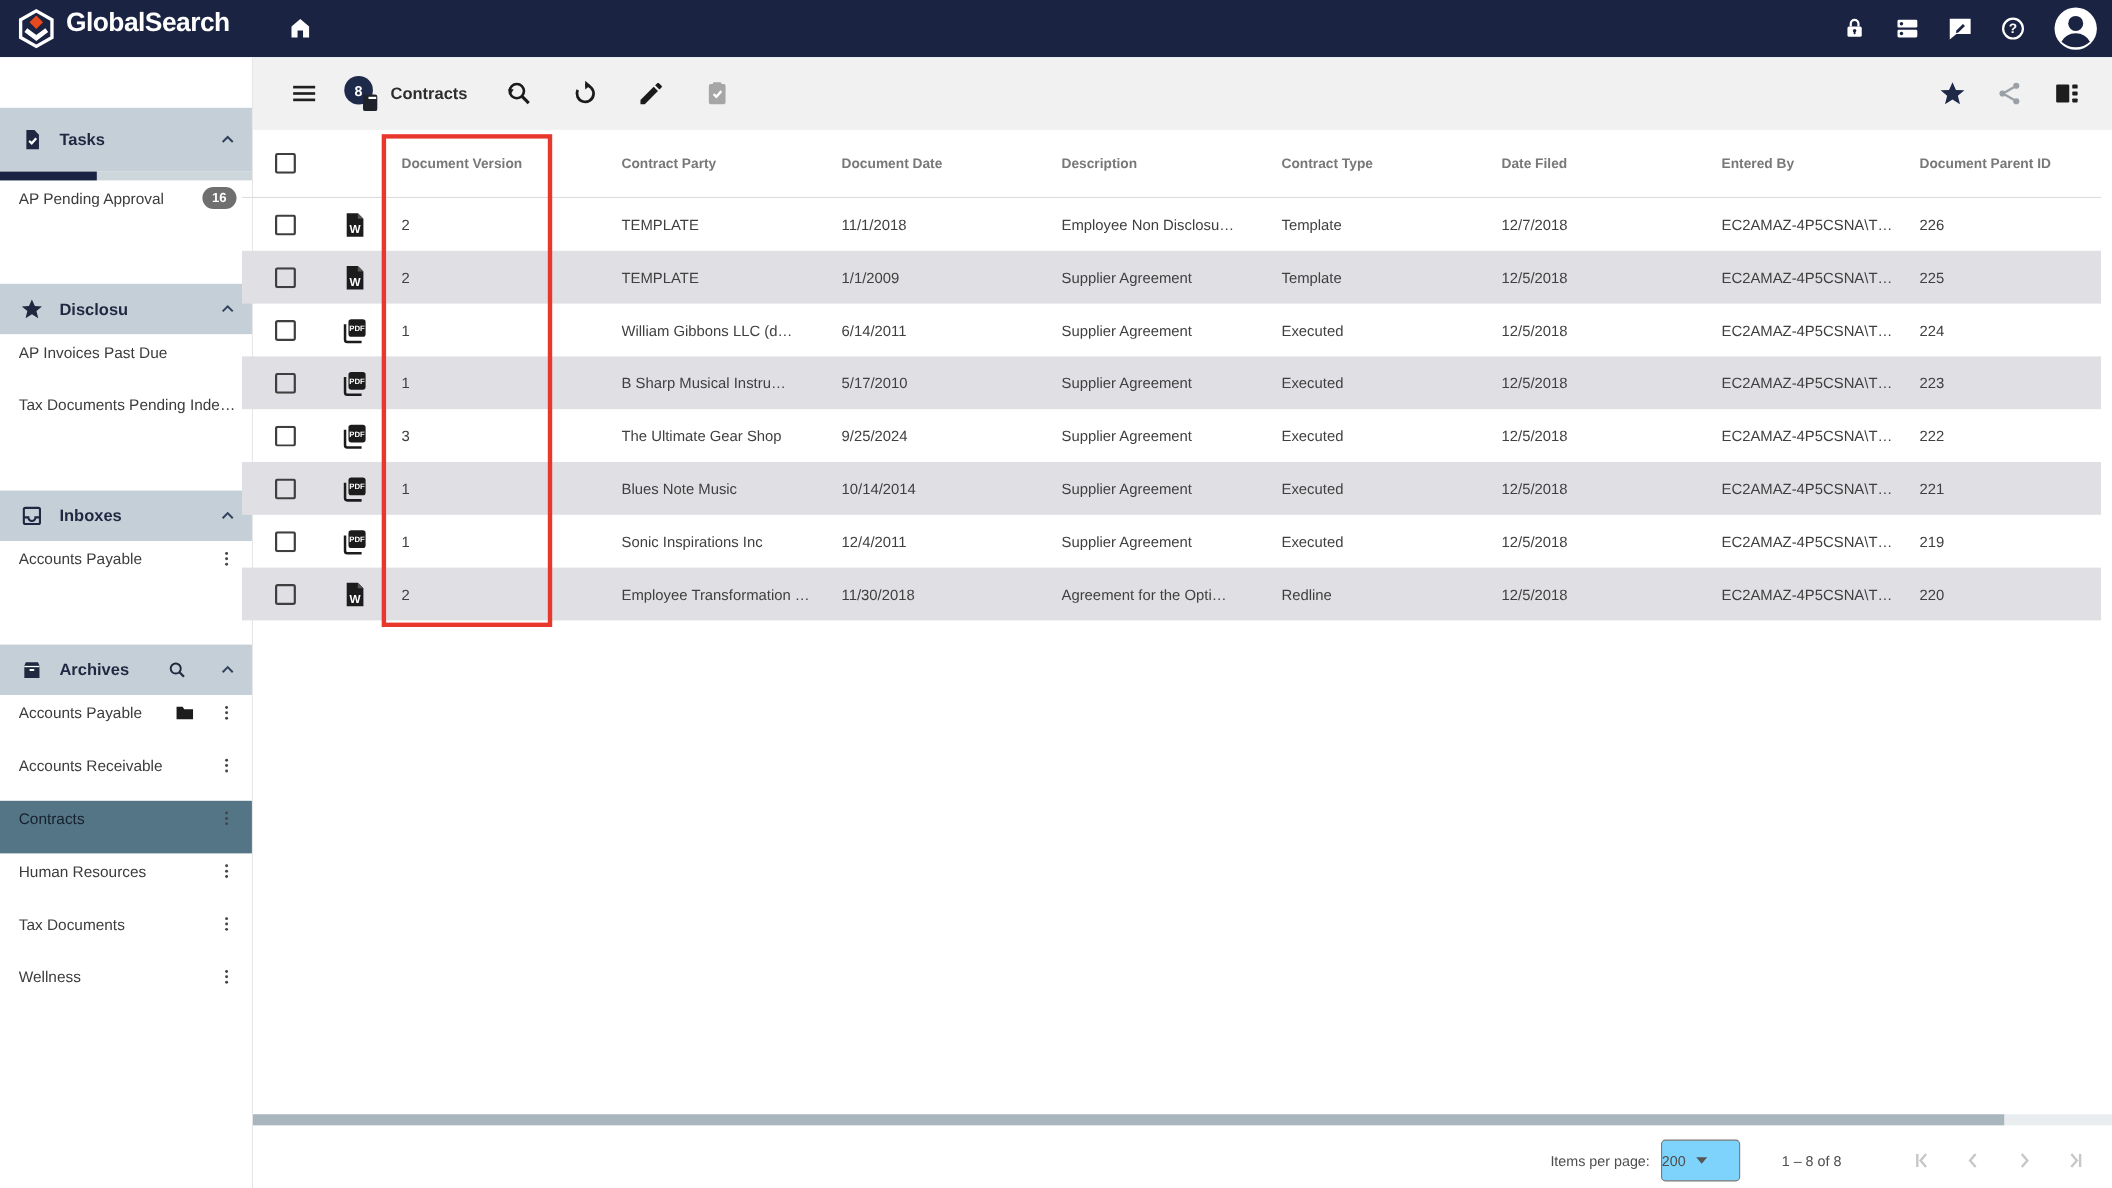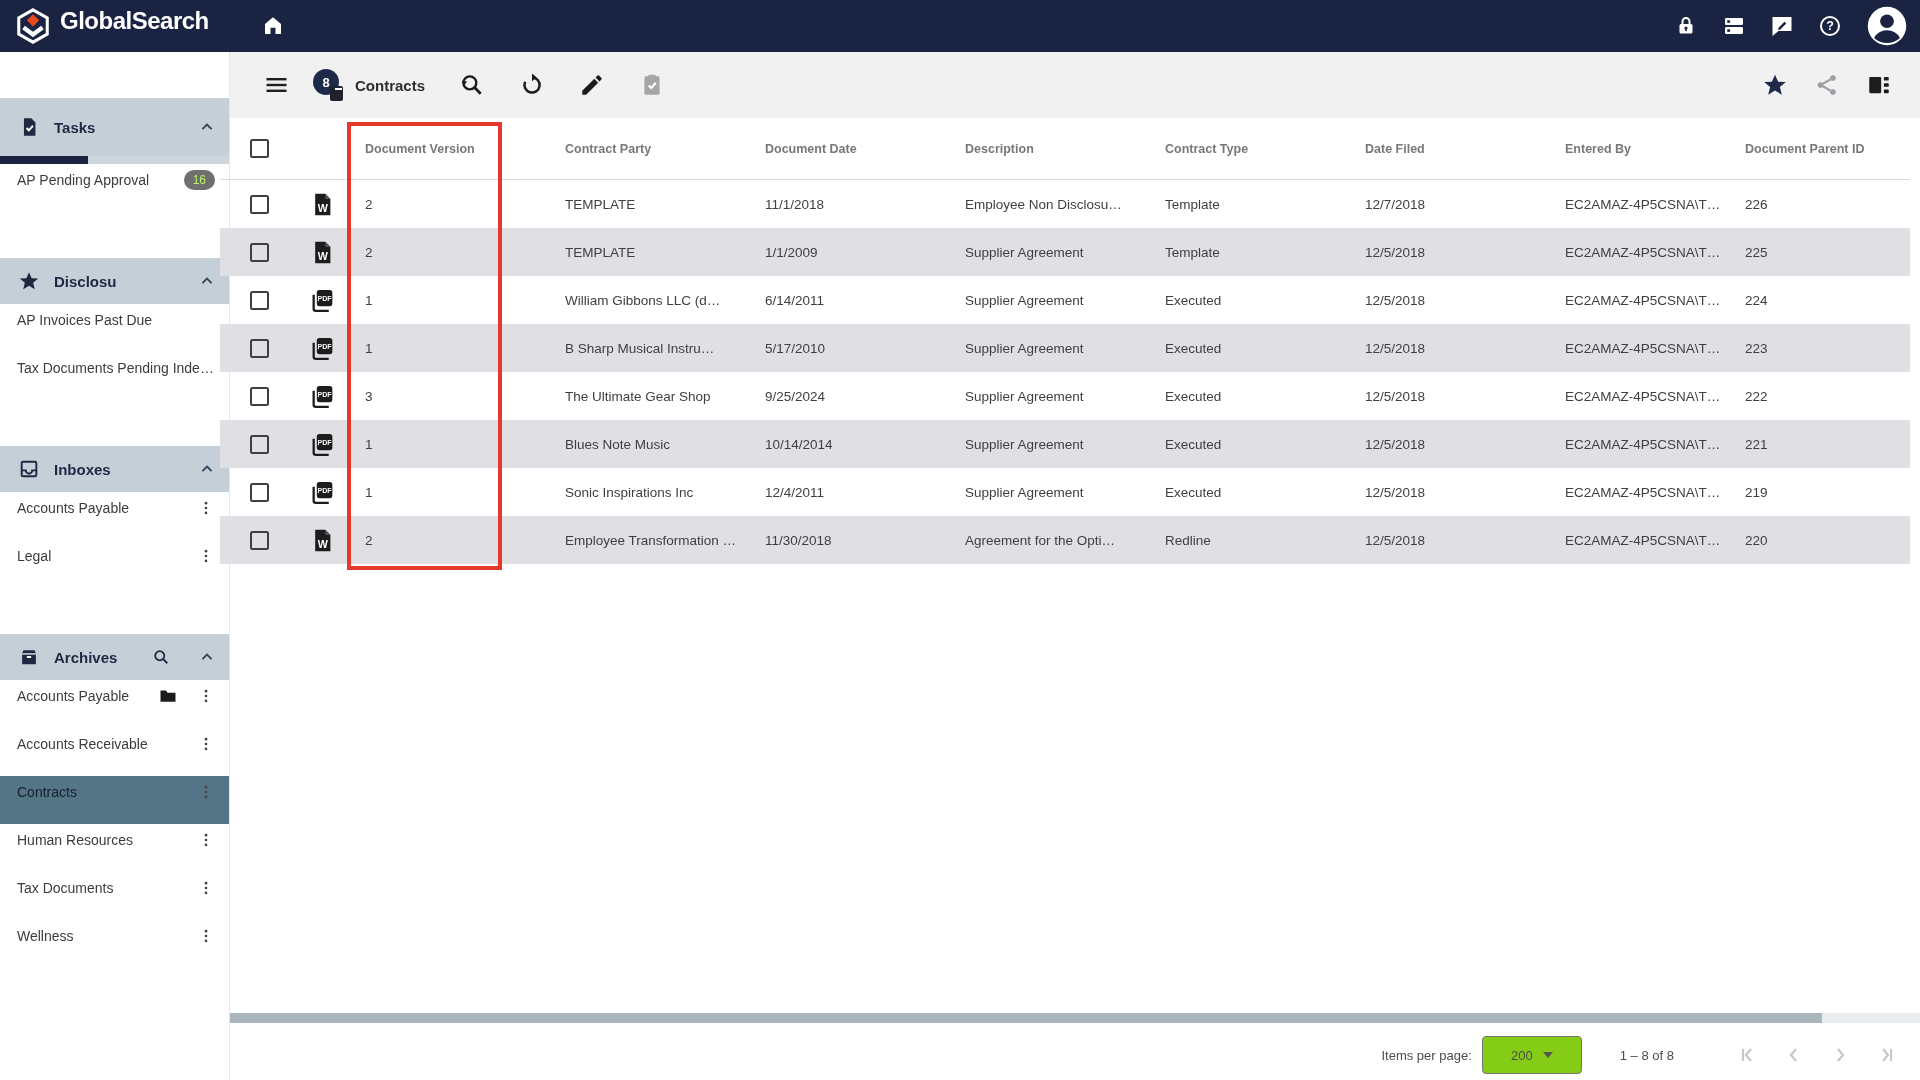--- a/index.html
+++ b/index.html
@@ -22,21 +22,21 @@
   .sec-head.h46 { height:46px; }
   .sec-ico { width:22px; height:22px; margin-right:14px; flex:0 0 auto; }
   .sec-label { font-size:15px; color:#1e2840; font-weight:bold; flex:1; }
   .sec-chev { width:20px; height:20px; flex:0 0 auto; }
   .sec-search { width:20px; height:20px; margin-right:26px; flex:0 0 auto; }
   .tasks-progress { height:8px; background:#cdd6db; position:relative; }
   .tasks-progress-fill { position:absolute; left:0; top:0; height:8px; width:88px; background:#1a2342; }
   .side-item { display:flex; align-items:center; height:48px; padding:0 14px 16px 17px; font-size:14px; color:#3c3c3c; cursor:pointer; background:#fff; }
   .side-item .lbl { flex:1; white-space:nowrap; overflow:hidden; }
   .side-item.selected { background:#547585; color:#15202e; }
-  .badge16 { background:#6f6f6f; color:#bef264; font-size:12px; font-weight:normal; border-radius:10px; padding:3px 9px; }
+  .badge16 { background:#6f6f6f; color:#ffffff; font-size:12px; font-weight:bold; border-radius:10px; padding:3px 9px; }
   .kebab { width:18px; height:22px; cursor:pointer; flex:0 0 auto; }
   .folder-ic { width:22px; height:20px; margin-right:18px; flex:0 0 auto; }
 
   
   .toolbar { position:absolute; left:230px; top:52px; width:1690px; height:66px; background:#f1f1f2; display:flex; align-items:center; }
   .hamb { width:29px; height:24px; margin-left:32px; cursor:pointer; }
   .result-badge { position:relative; width:30px; height:32px; margin-left:22px; }
   .result-circle { position:absolute; left:0; top:0; width:26px; height:26px; border-radius:50%; background:#1e2a4a; color:#fff; font-size:13px; font-weight:bold; display:flex; align-items:center; justify-content:center; }
   .result-doc { position:absolute; right:0; bottom:0; width:13px; height:15px; background:#20222b; border-radius:2px; }
   .result-doc:before { content:""; position:absolute; right:1px; top:2px; width:7px; height:2px; background:#fff; }
@@ -57,21 +57,21 @@
   .file-ic { width:27px; height:27px; display:block; }
 
   
   .red-box { position:absolute; left:347px; top:122px; width:155px; height:448px; border:4px solid #e8372c; z-index:20; pointer-events:none; }
 
   
   .hscroll-track { position:absolute; left:230px; top:1013px; width:1690px; height:10px; background:#e9edef; }
   .hscroll-thumb { position:absolute; left:0; top:0; width:1592px; height:10px; background:#a9b6bd; cursor:grab; }
   .footer { position:absolute; left:230px; top:1030px; width:1690px; height:50px; display:flex; align-items:center; justify-content:flex-end; padding-right:22px; color:#4d4d4d; font-size:13px; }
   .ipp-label { margin-right:10px; }
-  .ipp-select { width:100px; height:38px; border:1px solid #777; border-radius:4px; display:flex; align-items:center; justify-content:center; gap:10px; cursor:pointer; background:#84cc16; }
+  .ipp-select { width:72px; height:38px; border:1px solid #777; border-radius:4px; display:flex; align-items:center; justify-content:flex-start; gap:10px; cursor:pointer; background:#7dd3fc; }
   .ipp-caret { width:0; height:0; border-left:5px solid transparent; border-right:5px solid transparent; border-top:6px solid #555; }
   .range { margin-left:38px; margin-right:40px; }
   .pag-ic { width:24px; height:24px; margin-left:22px; }
 
   svg.def { position:absolute; width:0; height:0; }
 </style>
 </head>
 <body>
 
 <svg class="def" xmlns="http://www.w3.org/2000/svg">
@@ -280,26 +280,20 @@
       <svg class="sec-chev" viewBox="0 0 24 24">
           <use href="#i-chevup"></use>
         </svg>
     </div>
     <div class="side-item">
       <span class="lbl">Accounts Payable</span>
       <svg class="kebab" viewBox="0 0 24 24">
           <use href="#i-kebab"></use>
         </svg>
     </div>
-    <div class="side-item">
-      <span class="lbl">Legal</span>
-      <svg class="kebab" viewBox="0 0 24 24">
-          <use href="#i-kebab"></use>
-        </svg>
-    </div>
 
     <div class="sec-head h46">
       <svg class="sec-ico" viewBox="0 0 24 24">
           <use href="#i-archive"></use>
         </svg>
       <span class="sec-label">Archives</span>
       <svg class="sec-search" viewBox="0 0 24 24">
           <use href="#i-search"></use>
         </svg>
       <svg class="sec-chev" viewBox="0 0 24 24">

